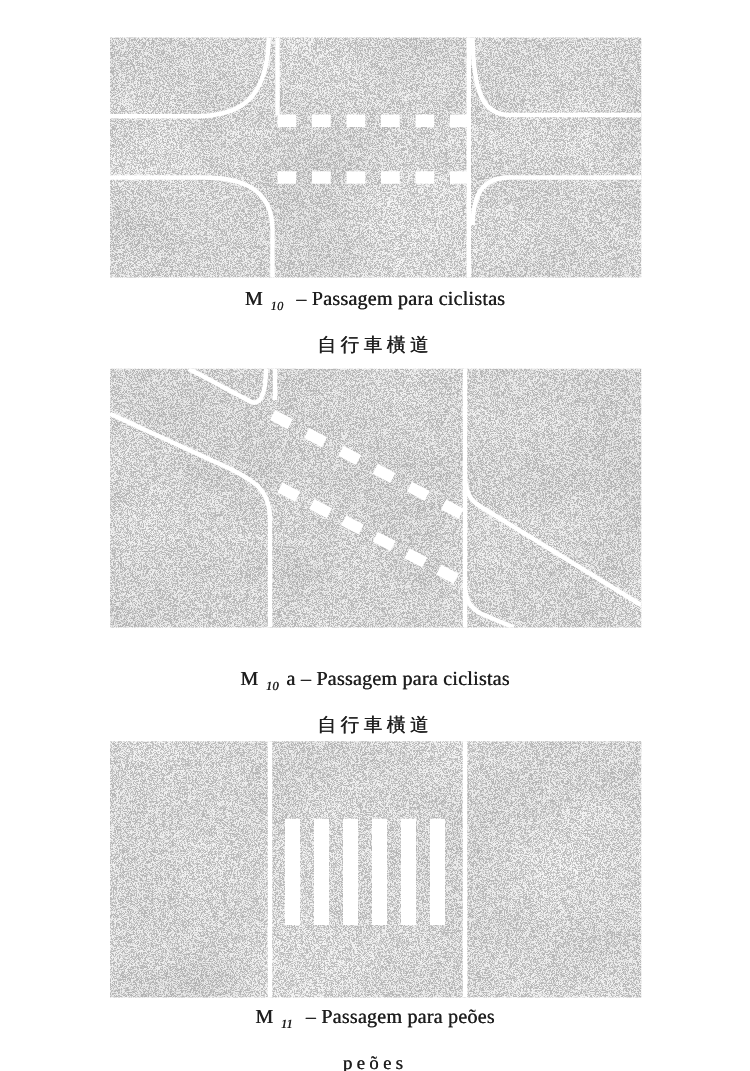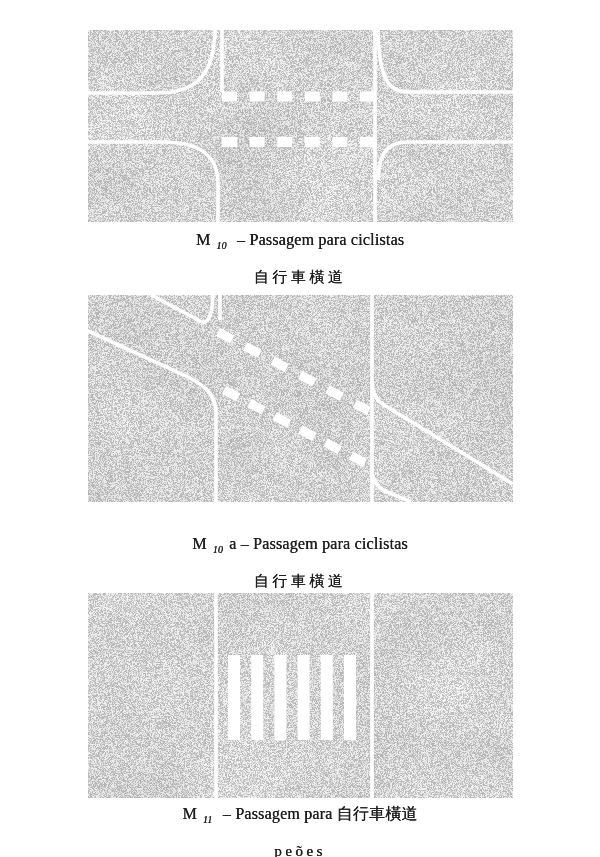--- a/index.html
+++ b/index.html
@@ -142,17 +142,17 @@
       <rect width="425" height="205" filter="url(#bC)" style="mix-blend-mode:multiply" opacity="0.75"></rect>
       <g class="marks" stroke-width="3.6">
         <path d="M128 0 V205"></path>
         <path d="M284 0 V205"></path>
         <path d="M140 104.5 H268" stroke-width="85" stroke-dasharray="12 11.2"></path>
       </g>
     </svg>
   </figure>
 
   <div class="caption cap3">
-    <div class="cap-latin"><span>M</span><sub>11</sub><span></span><span> – Passagem para 自行車橫道</span></div>
+    <div class="cap-latin"><span>M</span><sub>11</sub><span></span><span> – Passagem para peões</span></div>
     <div class="cap-zh">peões</div>
   </div>
 
 </div>
 
 </body></html>

